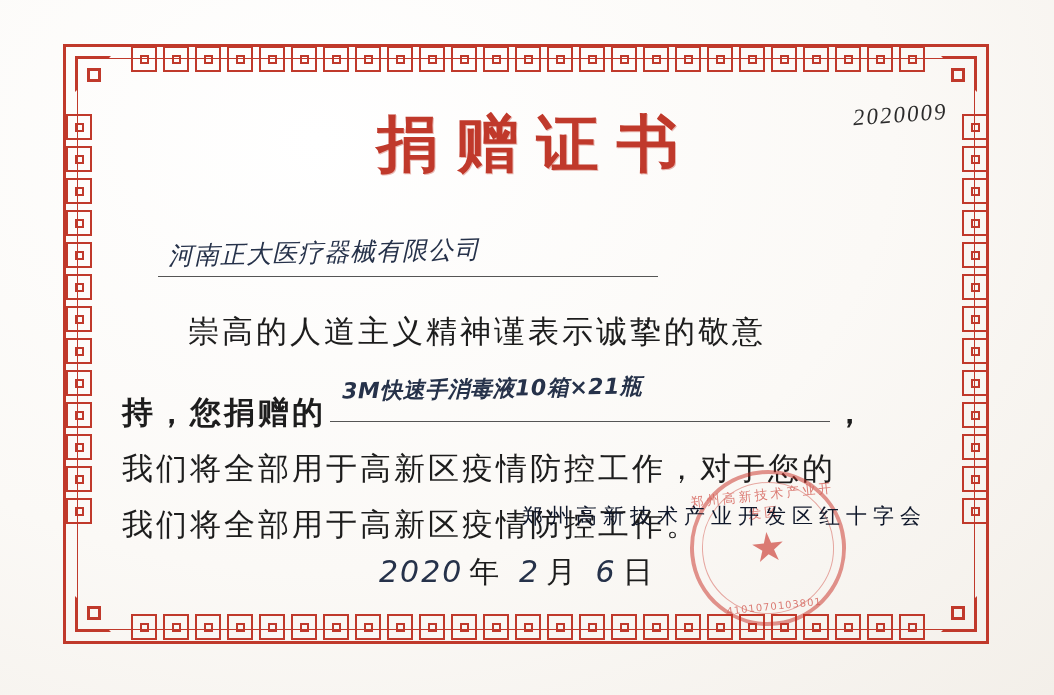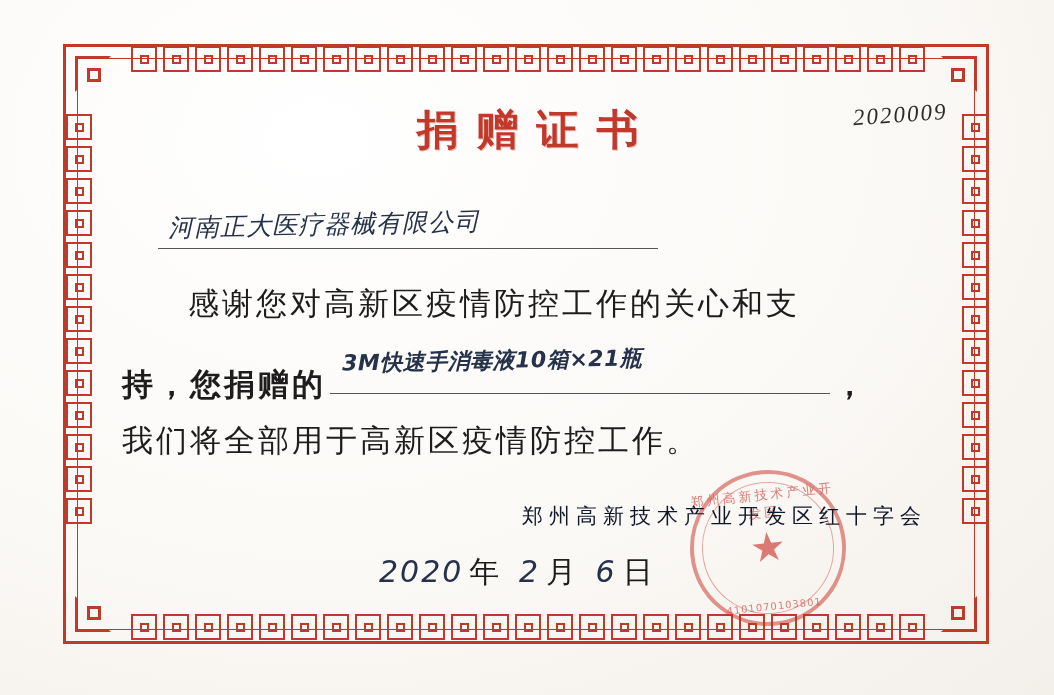--- a/index.html
+++ b/index.html
@@ -114,21 +114,21 @@
     font-size: 23px;
     color: #2b2b2b;
     letter-spacing: 2px;
     transform: rotate(-4deg);
     font-style: italic;
   }
   .title {
     text-align: center;
     margin-top: 27px;
     font-family: "DejaVu Serif", serif;
-    font-size: 42px;
+    font-size: 62px;
     font-weight: bold;
     color: #c0392b;
     letter-spacing: 18px;
     text-indent: 18px;
     text-shadow: 1px 1px 0 rgba(192,57,43,.35);
   }
   .recipient-line {
     position: relative;
     margin: 48px 0 0 58px;
     width: 500px;
@@ -380,29 +380,30 @@
     <div class="doc-number">2020009</div>
 
     <div class="title">捐赠证书</div>
 
     <div class="recipient-line">
       <span class="recipient-name">河南正大医疗器械有限公司</span>
     </div>
 
     <div class="body-text">
       <div>
-        <span class="indent"></span><span>感谢您对高新区疫情防控工作的关心和支</span>
+        <span class="indent"></span><span>崇高的人道主义精神谨表示诚挚的敬意</span>
       </div>
       <div class="line2">
         <span>持，您捐赠的</span>
         <span class="donation-blank">
           <span class="donation-item">3M快速手消毒液10箱×21瓶</span>
         </span>
         <span>，</span>
       </div>
+      <div>我们将全部用于高新区疫情防控工作，对于您的</div>
       <div>我们将全部用于高新区疫情防控工作。</div>
     </div>
 
     <div class="seal">
       <div class="ring2"></div>
       <div class="seal-top-text">郑州高新技术产业开发区</div>
       <div class="star">★</div>
       <div class="seal-bottom-text">4101070103801</div>
     </div>
 

